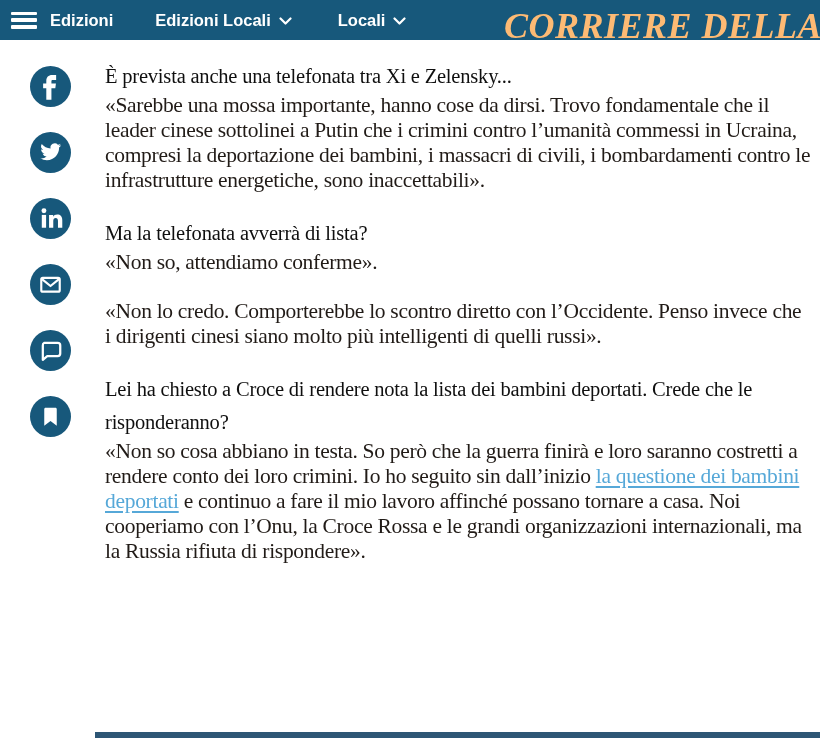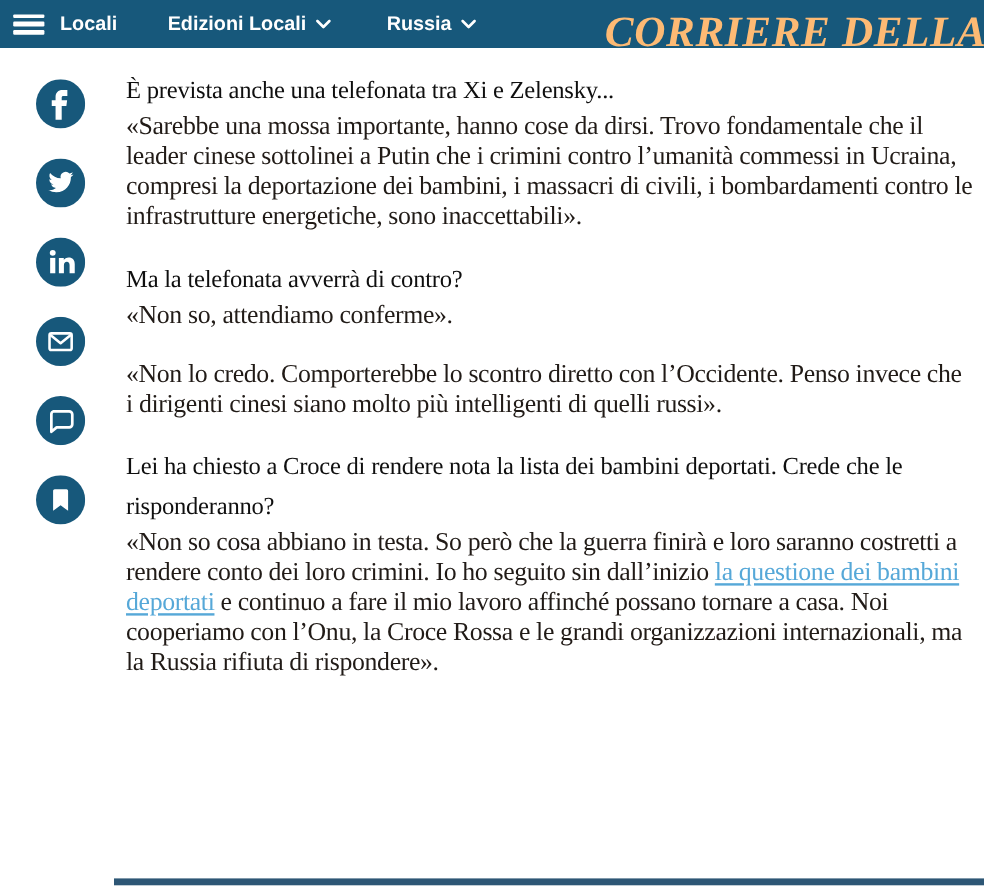--- a/index.html
+++ b/index.html
@@ -78,32 +78,32 @@
 </head>
 <body>
 
 <div class="topbar">
   <div class="nav-item">
     <span class="hamburger">
       <span></span>
         <span></span>
         <span></span>
     </span>
-    <span class="sezioni">Locali</span>
+    <span class="sezioni">Edizioni</span>
   </div>
   <div class="nav-item dropdown">
     <span>Edizioni Locali</span>
     <span class="chev">
       <svg width="13" height="9" viewBox="0 0 13 9">
           <polyline points="1.5,1.5 6.5,6.5 11.5,1.5" fill="none" stroke="#ffffff" stroke-width="2.2" stroke-linecap="round" stroke-linejoin="round"></polyline>
         </svg>
     </span>
   </div>
   <div class="nav-item dropdown">
-    <span>Russia</span>
+    <span>Locali</span>
     <span class="chev">
       <svg width="13" height="9" viewBox="0 0 13 9">
           <polyline points="1.5,1.5 6.5,6.5 11.5,1.5" fill="none" stroke="#ffffff" stroke-width="2.2" stroke-linecap="round" stroke-linejoin="round"></polyline>
         </svg>
     </span>
   </div>
   <div class="logo">CORRIERE DELLA SERA</div>
 </div>
 
 <div class="share-rail">
@@ -158,21 +158,21 @@
 </div>
 
 <div class="article">
 
   <div class="qa-section">
     <div class="question">È prevista anche una telefonata tra Xi e Zelensky...</div>
     <p class="answer">«Sarebbe una mossa importante, hanno cose da dirsi. Trovo fondamentale che il leader cinese sottolinei a Putin che i crimini contro l’umanità commessi in Ucraina, compresi la deportazione dei bambini, i massacri di civili, i bombardamenti contro le infrastrutture energetiche, sono inaccettabili».</p>
   </div>
 
   <div class="qa-section">
-    <div class="question">Ma la telefonata avverrà di contro?</div>
+    <div class="question">Ma la telefonata avverrà di lista?</div>
     <p class="answer">«Non so, attendiamo conferme».</p>
   </div>
 
   <div class="qa-section">
     <p class="answer">«Non lo credo. Comporterebbe lo scontro diretto con l’Occidente. Penso invece che i dirigenti cinesi siano molto più intelligenti di quelli russi».</p>
   </div>
 
   <div class="qa-section">
     <div class="question">Lei ha chiesto a Croce di rendere nota la lista dei bambini deportati. Crede che le risponderanno?</div>
     <p class="answer"><span>«Non so cosa abbiano in testa. So però che la guerra finirà e loro saranno costretti a rendere conto dei loro crimini. Io ho seguito sin dall’inizio </span><a>la questione dei bambini deportati</a><span> e continuo a fare il mio lavoro affinché possano tornare a casa. Noi cooperiamo con l’Onu, la Croce Rossa e le grandi organizzazioni internazionali, ma la Russia rifiuta di rispondere».</span></p>

